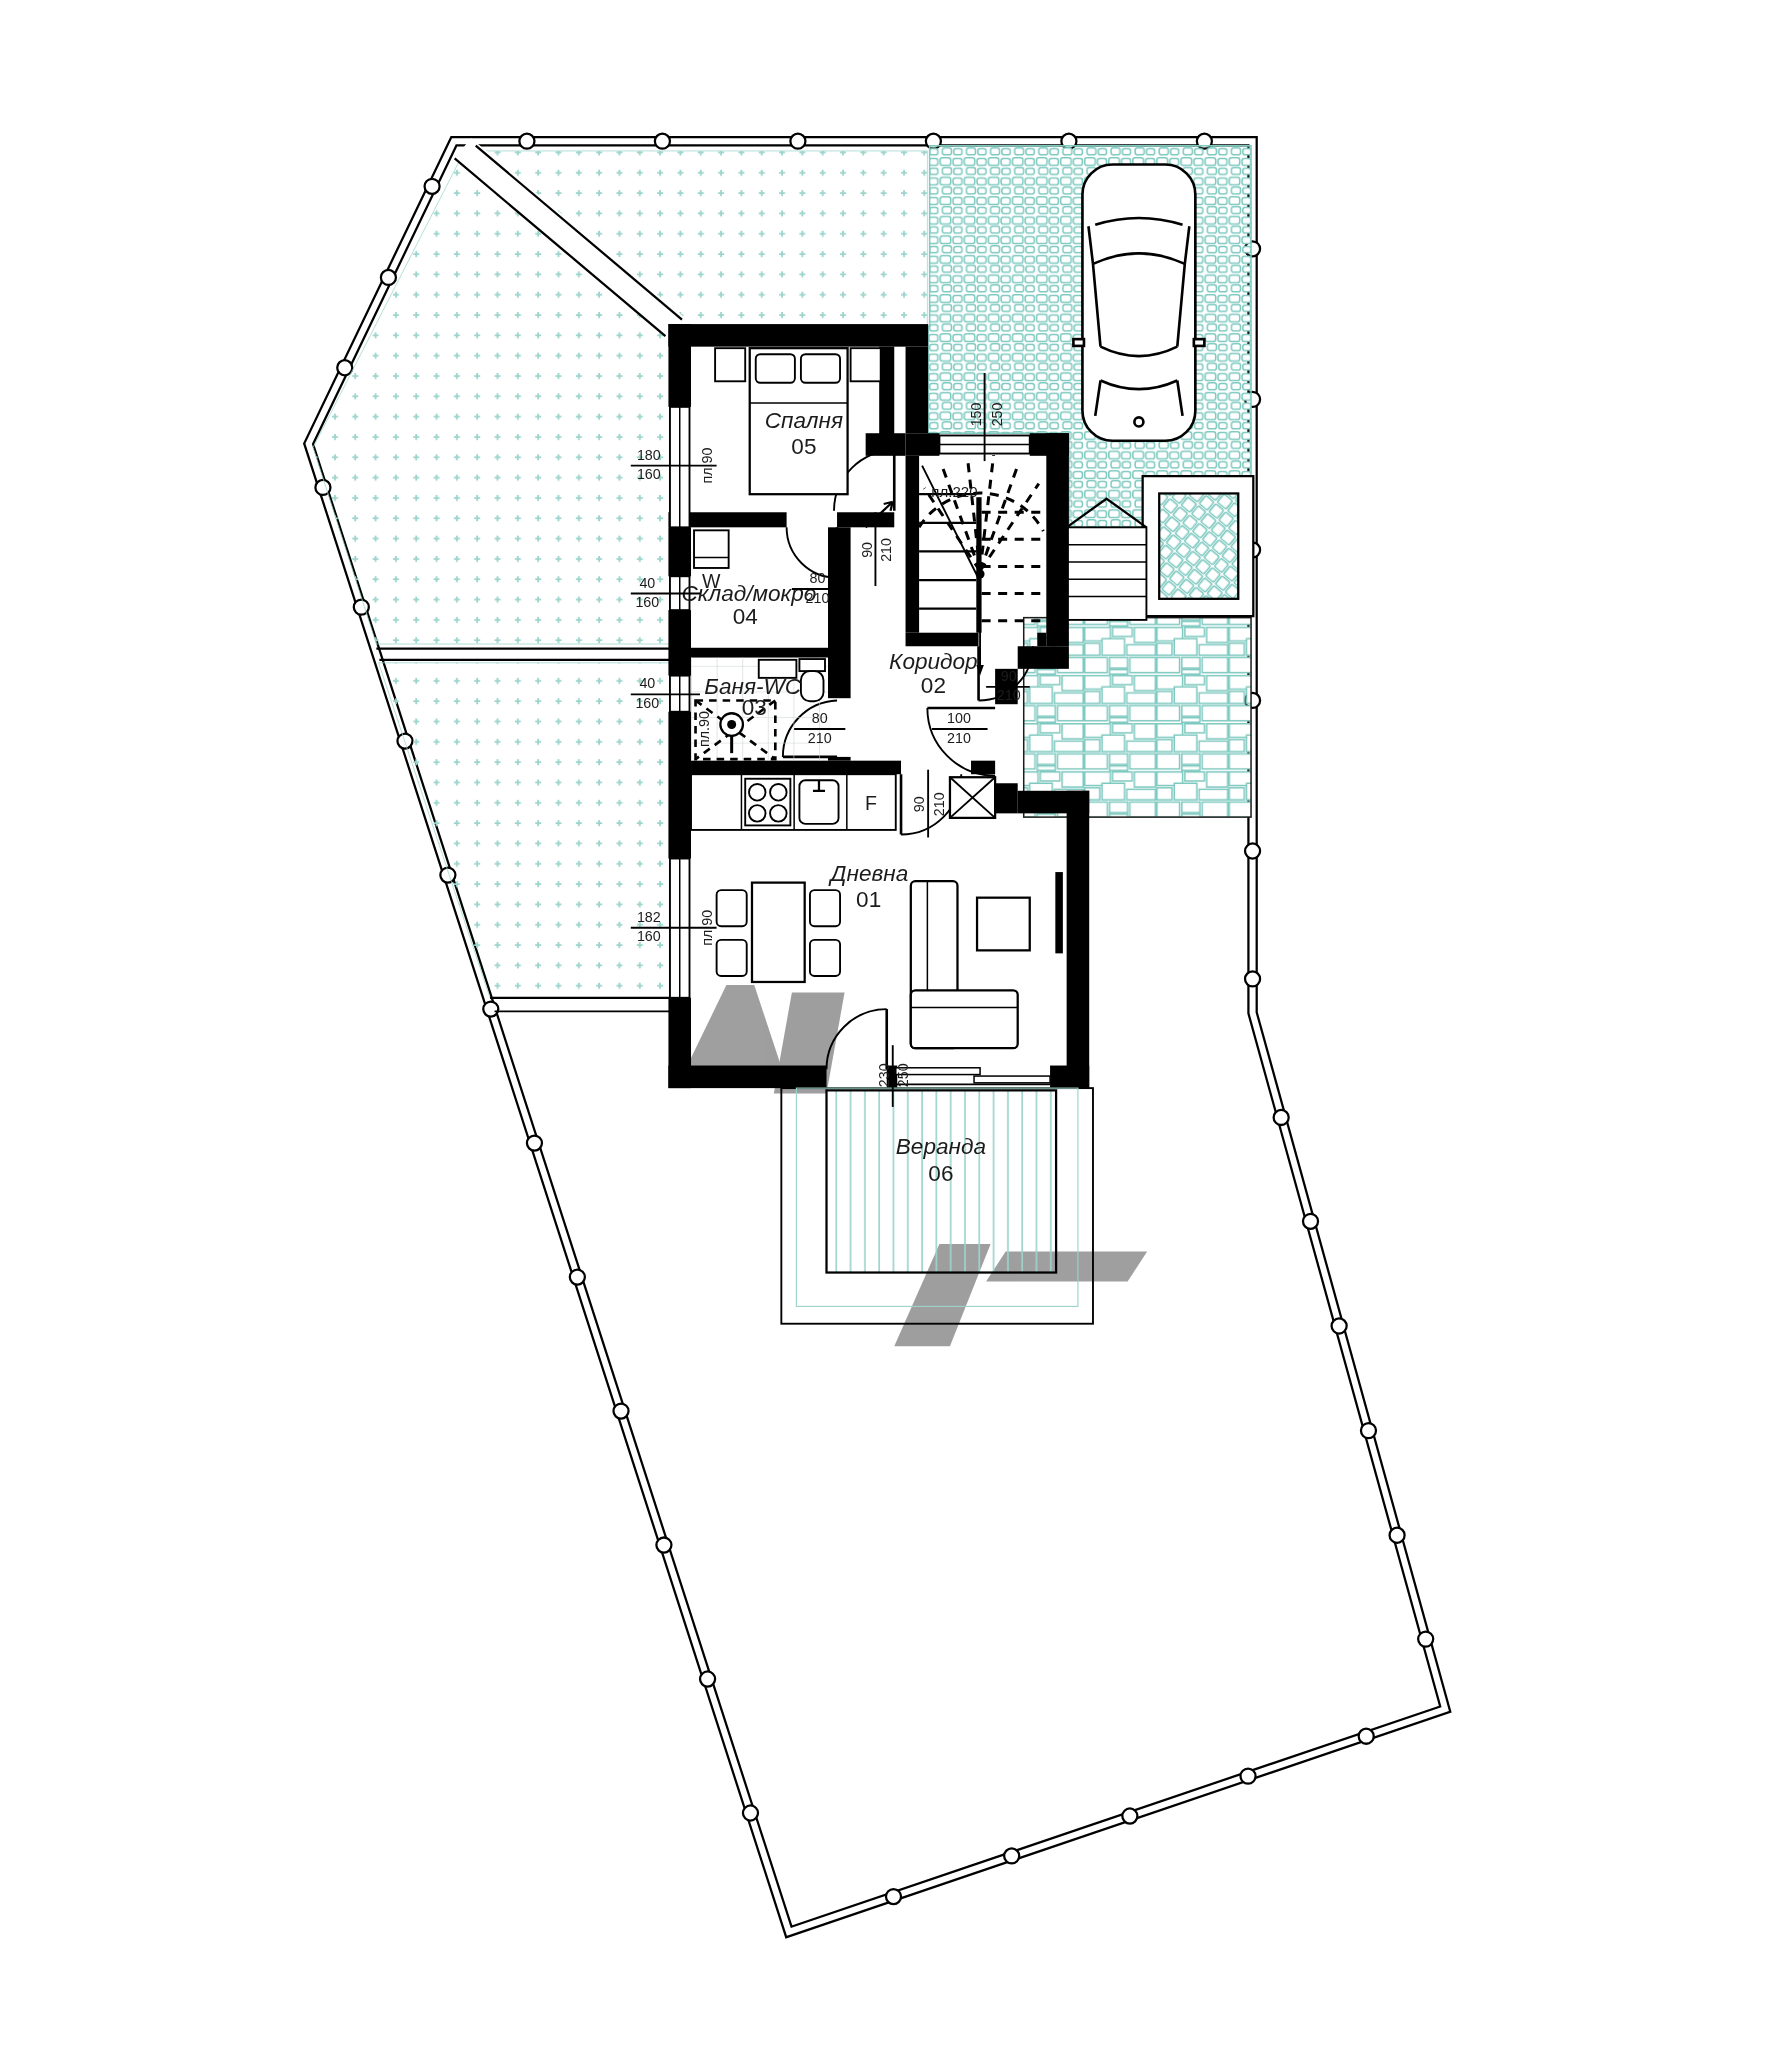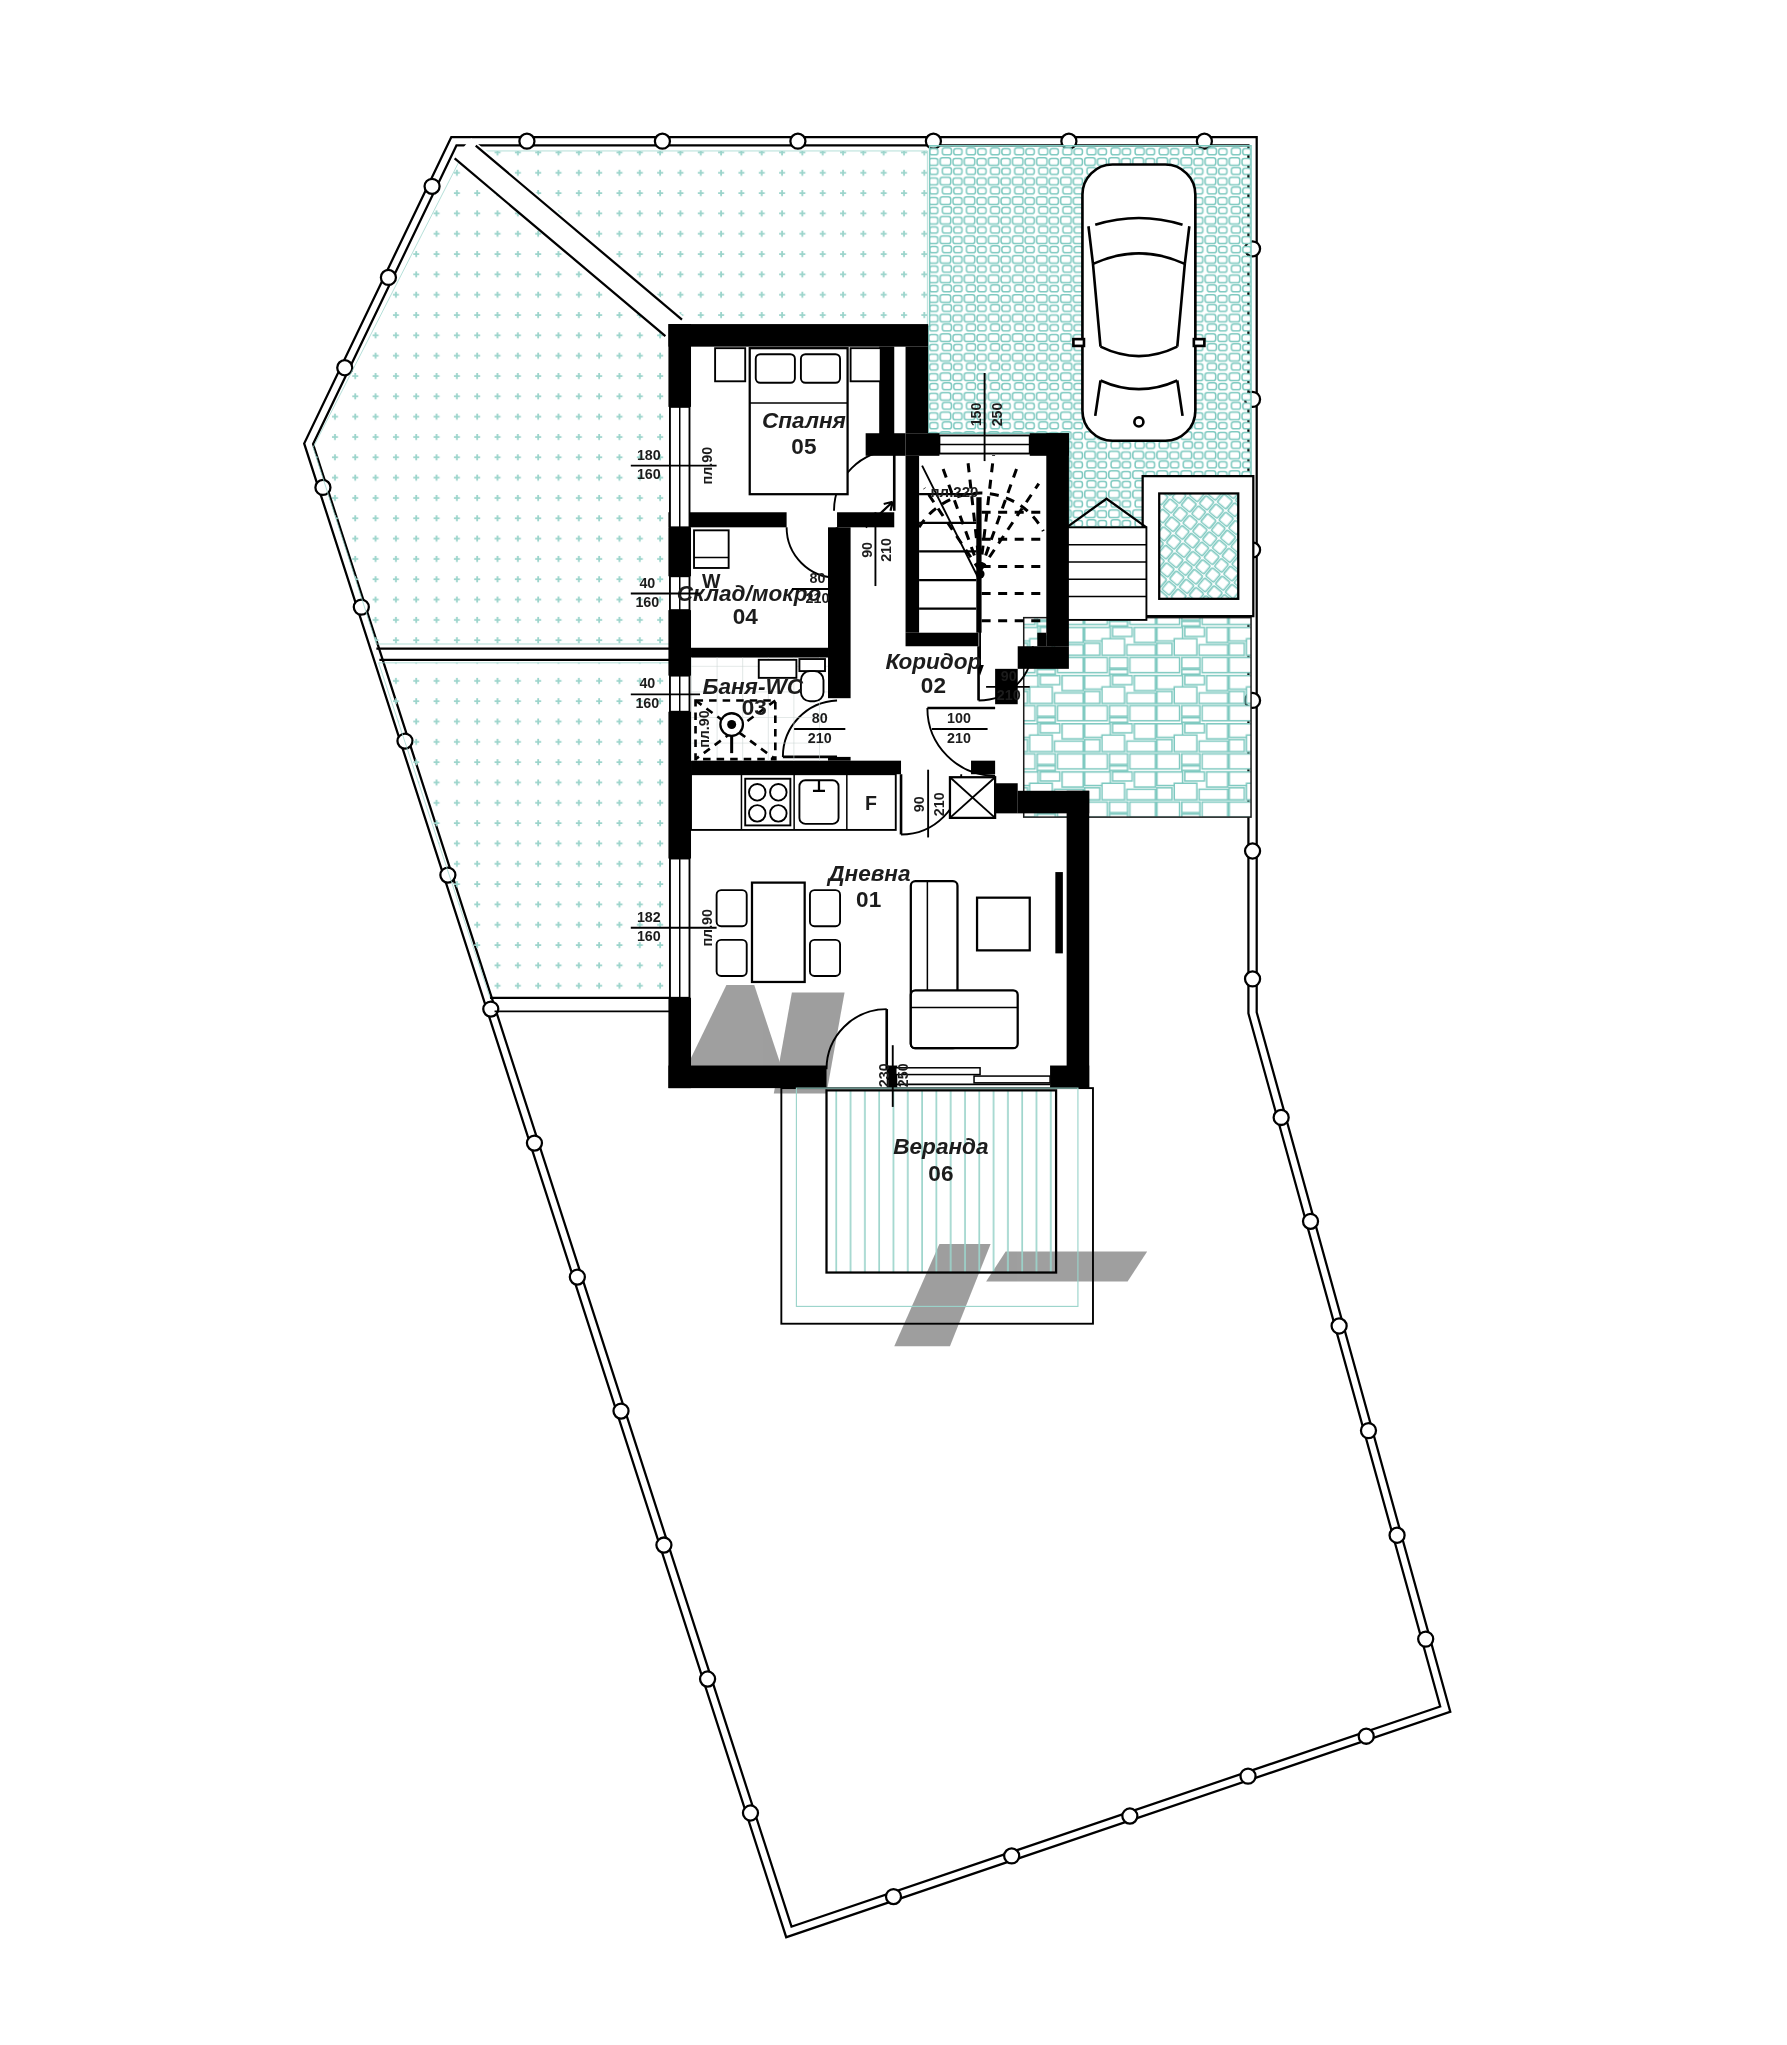--- a/index.html
+++ b/index.html
@@ -1,16 +1,16 @@
 <!DOCTYPE html>
 <html style="font-size:12px"><head>
 <meta charset="utf-8">
 <style>
   html,body{margin:0;padding:0;background:#ffffff;}
-  .sheet{width:1787px;height:2046px;position:relative;background:#fff;overflow:hidden;font-weight:bold;}
+  .sheet{width:1787px;height:2046px;position:relative;background:#fff;overflow:hidden;}
   svg{display:block;}
   text{font-family:"Liberation Sans", sans-serif; fill:#1c1c1c;}
   .room-name{font-size:30px;font-style:italic;}
   .room-num{font-size:30px;}
   .dim{font-size:20px;}
   .dim-small{font-size:19px;}
   .appl{font-size:26px;}
 </style>
 </head>
 <body>

